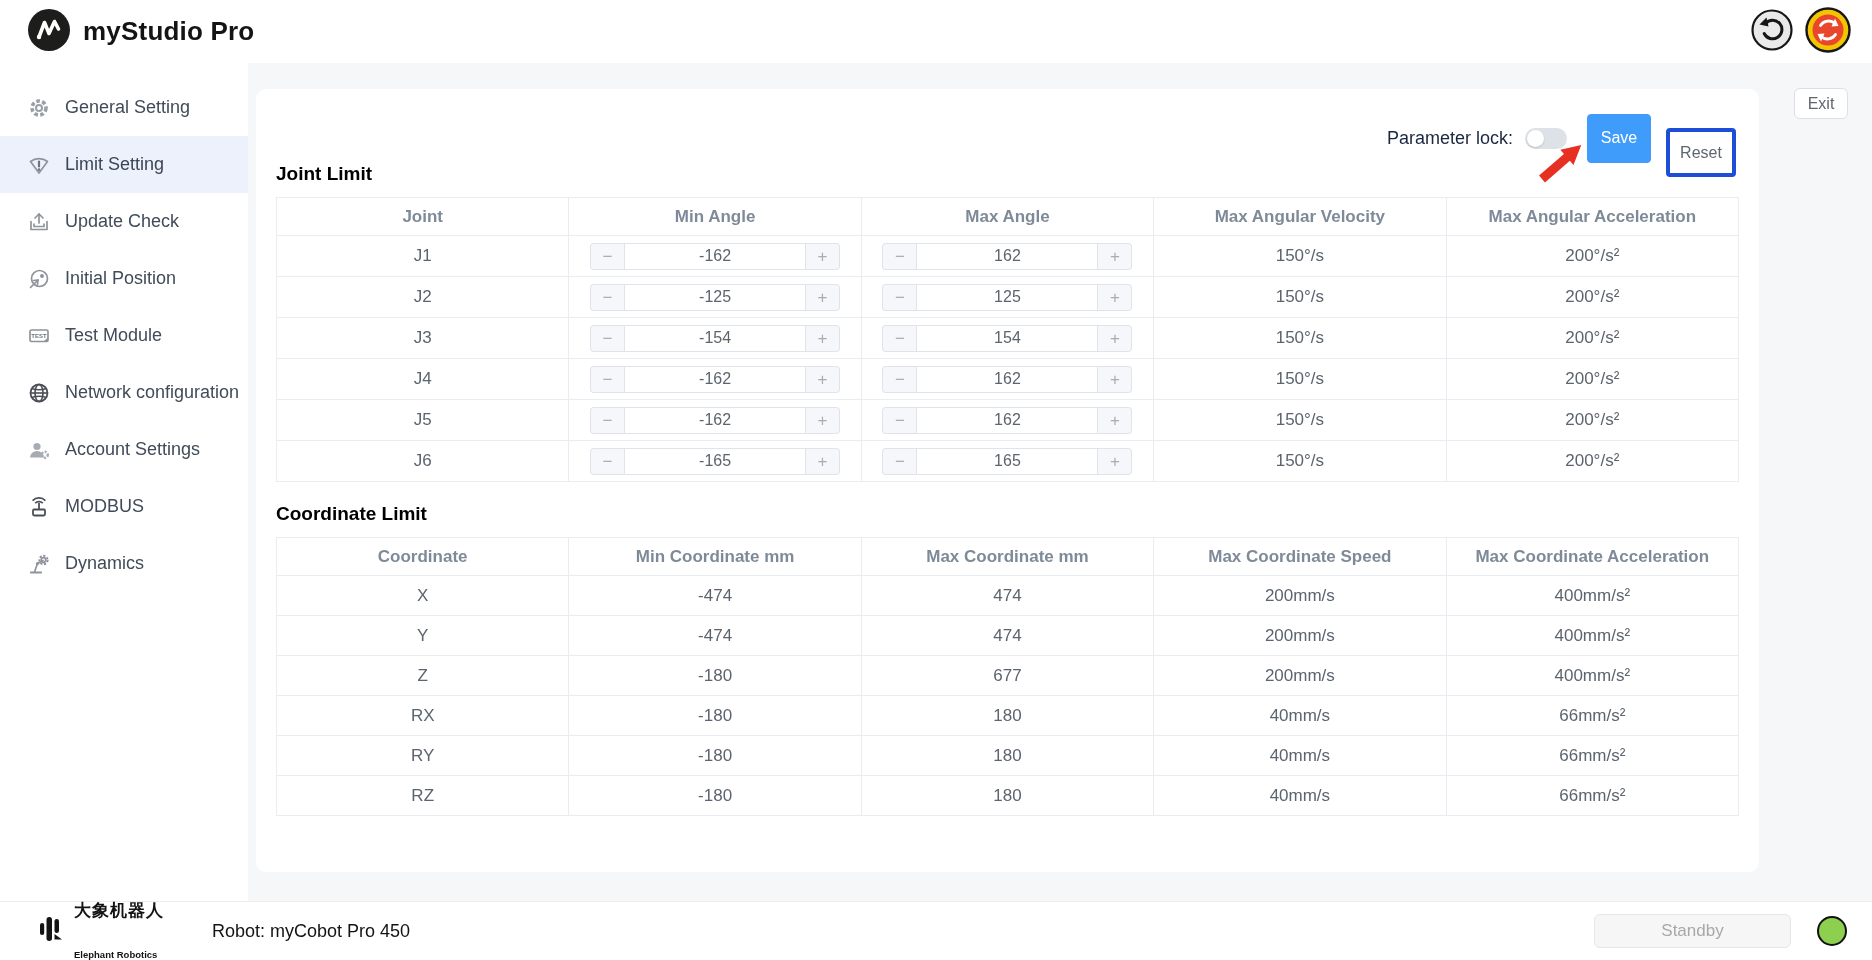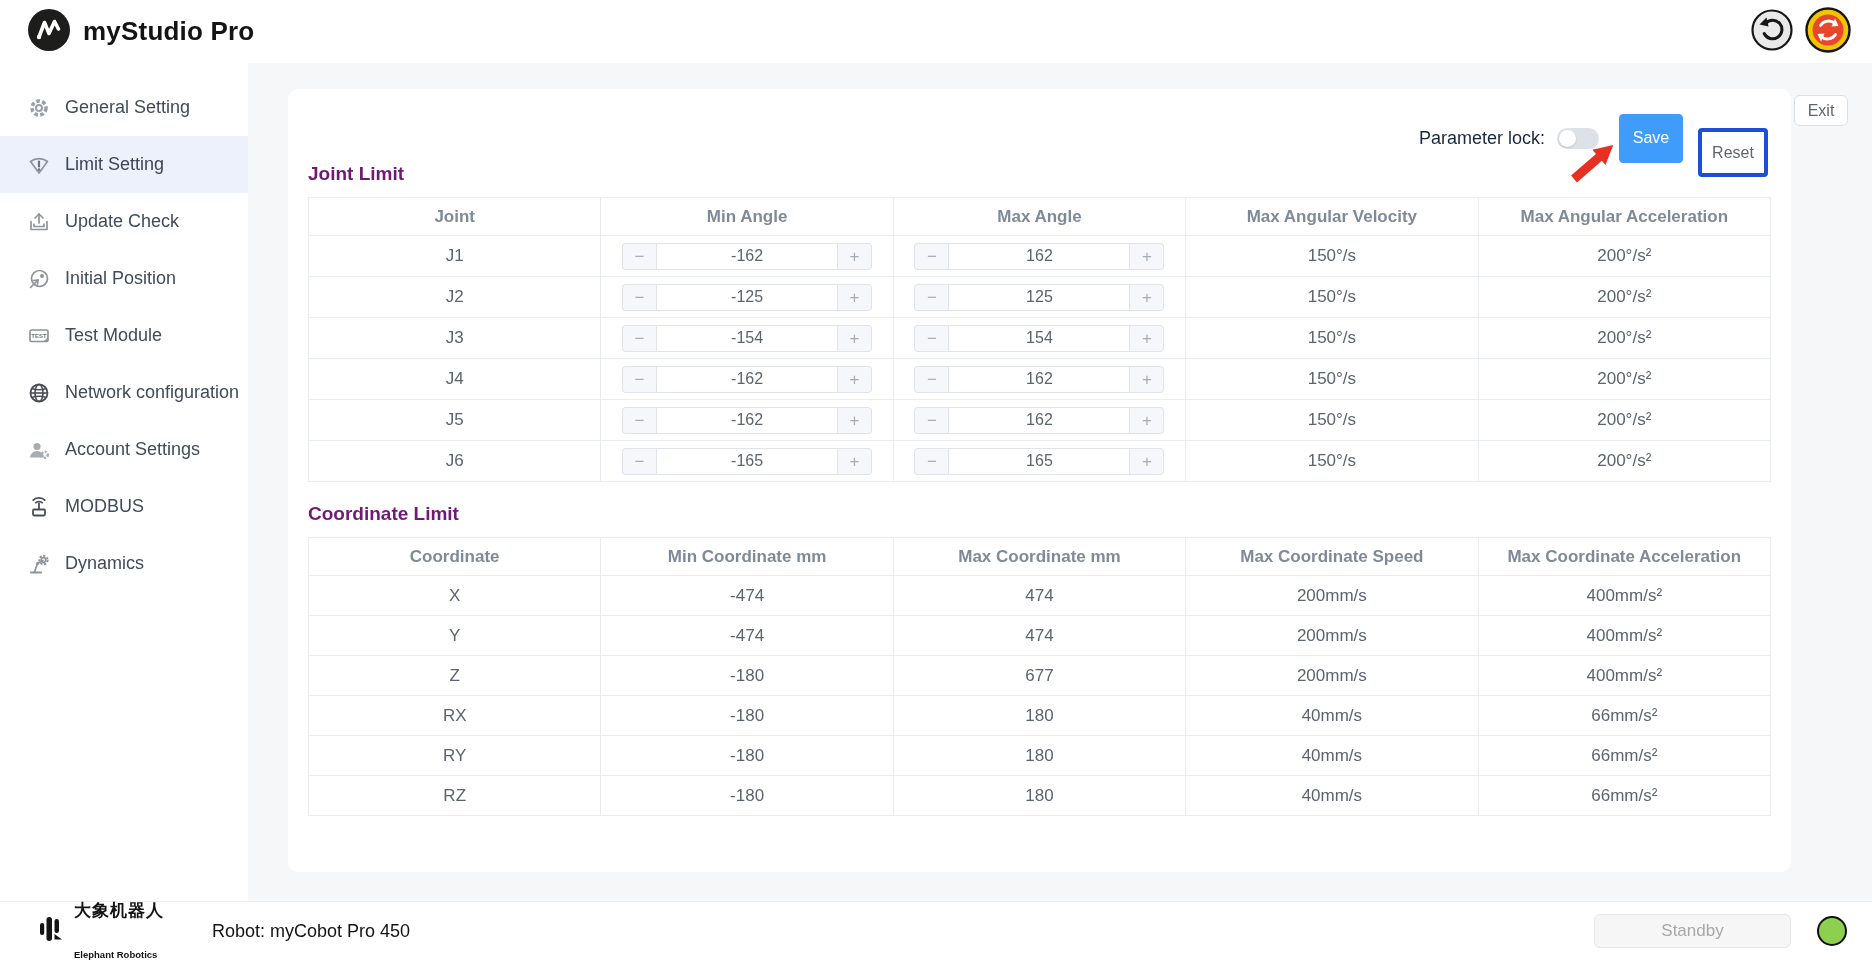--- a/index.html
+++ b/index.html
@@ -22,38 +22,38 @@
   
   .sidebar { width:248px; background:#fff; padding-top:16px; flex:0 0 auto;text-align:center; }
   .side-item { height:57px; display:flex; align-items:center; padding-left:26px; cursor:pointer; }
   .side-item .icon { width:26px; display:flex; justify-content:center; margin-right:13px; flex:0 0 auto; }
   .side-item .lbl { font-size:18px; color:#414b59; }
   .side-item.active { background:#edf1fb; }
   .side-item.active .lbl { color:#3c4657; }
 
   
   .main { flex:1; background:#f6f7f9; position:relative; }
-  .exit-btn { position:absolute; top:32px; right:24px; width:54px; height:31px; background:#fff;
+  .exit-btn { position:absolute; top:25px; right:24px; width:54px; height:31px; background:#fff;
     border:1px solid #dcdfe6; border-radius:6px; font-size:16px; color:#5f6670; cursor:pointer;
     font-family:inherit; }
 
-  .panel { position:absolute; left:40px; top:26px; width:1503px; height:783px; background:#fff;
+  .panel { position:absolute; left:8px; top:26px; width:1503px; height:783px; background:#fff;
     border-radius:10px; padding:0 20px; }
 
   .controls-row { height:72px; display:flex; align-items:center; justify-content:flex-end; padding:26px 3px 0 0; }
   .lock-label { font-size:18px; color:#1b2740; margin-right:12px; }
   .toggle { width:42px; height:21px; border-radius:11px; background:#dde1e8; position:relative; cursor:pointer; margin-right:20px; }
   .toggle .knob { position:absolute; left:2px; top:2px; width:17px; height:17px; border-radius:50%; background:#fff; box-shadow:0 1px 2px rgba(0,0,0,.15); }
   .btn { height:49px; border-radius:4px; font-size:16px; cursor:pointer; font-family:inherit; }
   .btn-save { width:64px; background:#3f9cfa; border:1px solid #3f9cfa; color:#fff; margin-right:15px; }
   .btn-reset { width:70px; background:#fff; border:4px solid #1d4ed8; color:#5f6670;margin-top:29px; }
 
   .annot-arrow { position:absolute; left:1282px; top:46px; width:60px; height:48px; pointer-events:none; }
 
-  .section-title { font-size:19px; font-weight:bold; color:#701a75; margin:2px 0 12px 0; }
+  .section-title { font-size:19px; font-weight:bold; color:#000000; margin:2px 0 12px 0; }
   .mt { margin-top:21px; }
 
   table.limits { width:100%; border-collapse:collapse; table-layout:fixed; }
   table.limits th, table.limits td { border:1px solid #e9ecf0; text-align:center; vertical-align:middle; }
   table.limits th { height:38px; font-size:17px; font-weight:bold; color:#7f8a99; }
   table.joint td { height:41px; font-size:17px; color:#5c646e; }
   table.coord td { height:40px; font-size:17px; color:#5c646e; }
 
   .stepper { display:inline-flex; width:250px; height:27px; vertical-align:middle; }
   .step-btn { width:34px; flex:0 0 auto; background:#f5f7fa; border:1px solid #e0e4ea; color:#a8adb5;

